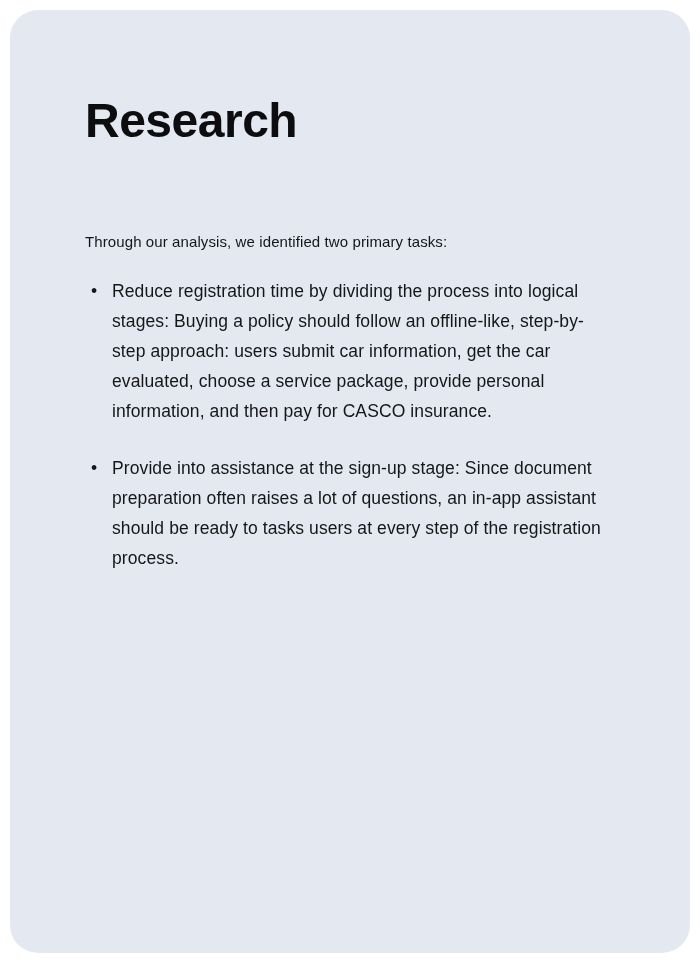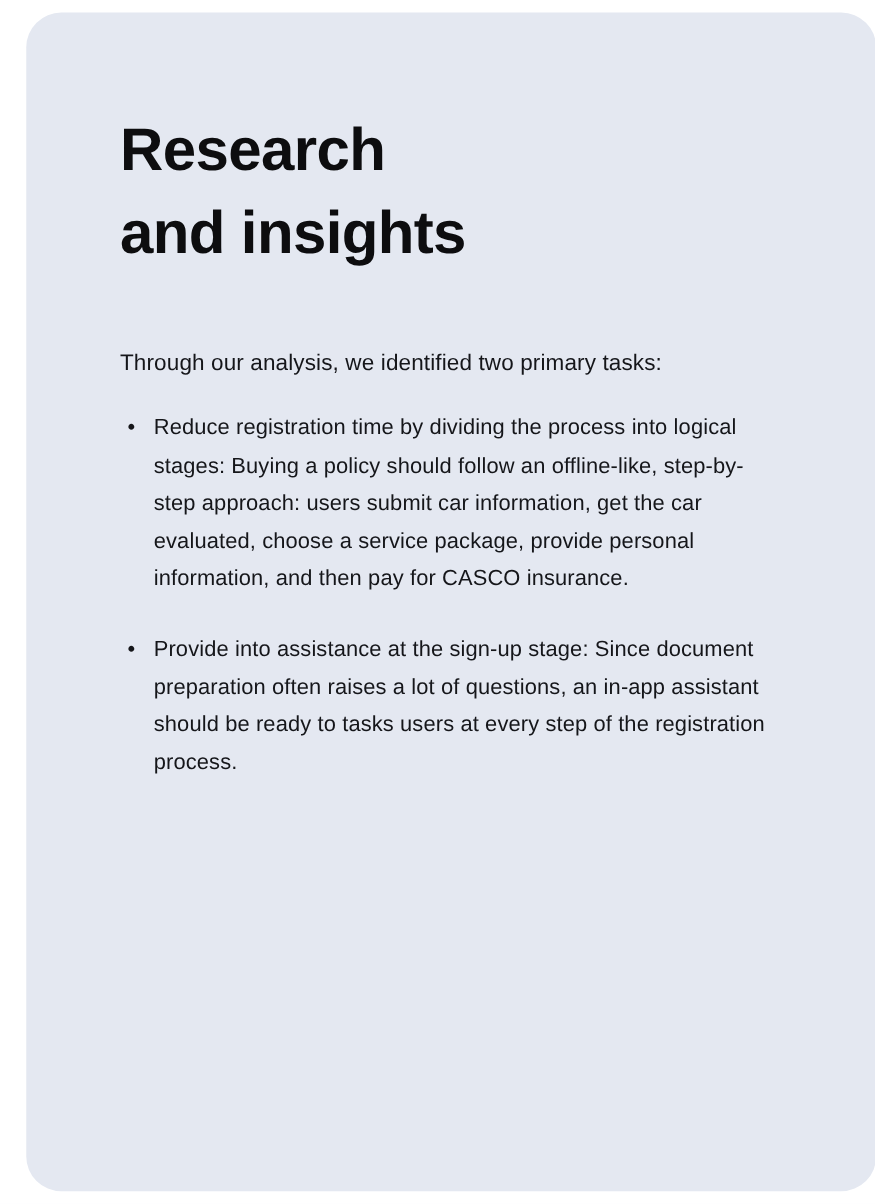--- a/index.html
+++ b/index.html
@@ -8,21 +8,21 @@
     background: #ffffff;
   }
   body {
     width: 700px;
     height: 963px;
     font-family: "Liberation Sans", sans-serif;
     -webkit-font-smoothing: antialiased;
   }
   .card {
     position: absolute;
-    left: 21px;
+    left: 10px;
     top: 10px;
     width: 680px;
     height: 943px;
     background: #e4e8f1;
     border-radius: 28px;
     box-sizing: border-box;
     overflow: hidden;
   }
   .content {
     position: absolute;
@@ -35,22 +35,22 @@
     line-height: 1.38;
     font-weight: 700;
     letter-spacing: -0.5px;
     color: #0d0d0f;
     margin: 0;
   }
   .title .line {
     display: block;
   }
   .intro {
-    margin: 57px 0 0 0;
-    font-size: 18px;
+    margin: 77px 0 0 0;
+    font-size: 15px;
     line-height: 1.5;
     color: #15161a;
     letter-spacing: 0.1px;
   }
   ul.tasks {
     list-style: none;
     margin: 22px 0 0 0;
     padding: 0;
   }
   ul.tasks li {
@@ -78,21 +78,20 @@
   }
 </style>
 </head>
 <body>
 
 <div class="card">
   <div class="content">
 
     <h1 class="title">
       <span class="line">Research</span>
-      <span class="line">and insights</span>
     </h1>
 
     <p class="intro">Through our analysis, we identified two primary tasks:</p>
 
     <ul class="tasks">
       <li>
         <span class="bullet">•</span>
         <span class="lead">Reduce registration time by dividing the process into logical stages:</span><span class="body"> Buying a policy should follow an offline-like, step-by-step approach: users submit car information, get the car evaluated, choose a service package, provide personal information, and then pay for CASCO insurance.</span>
       </li>
       <li>

